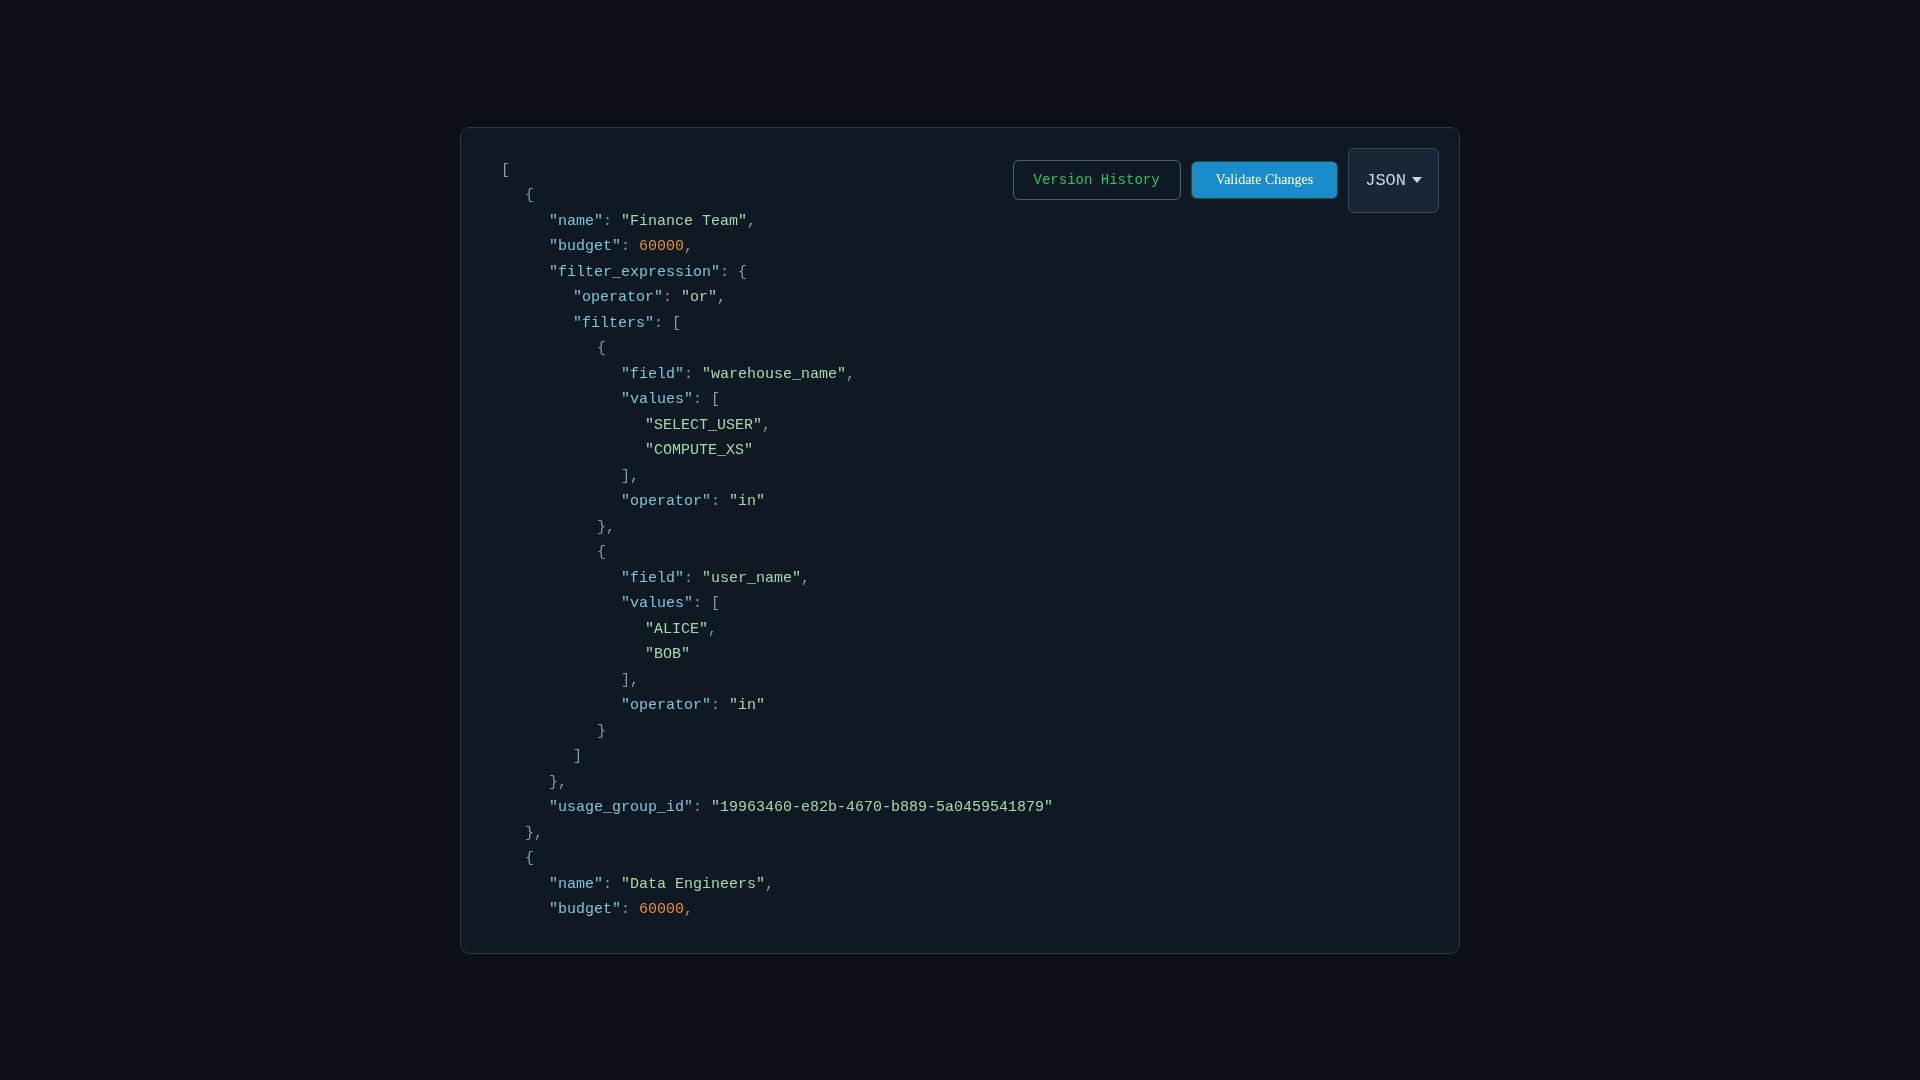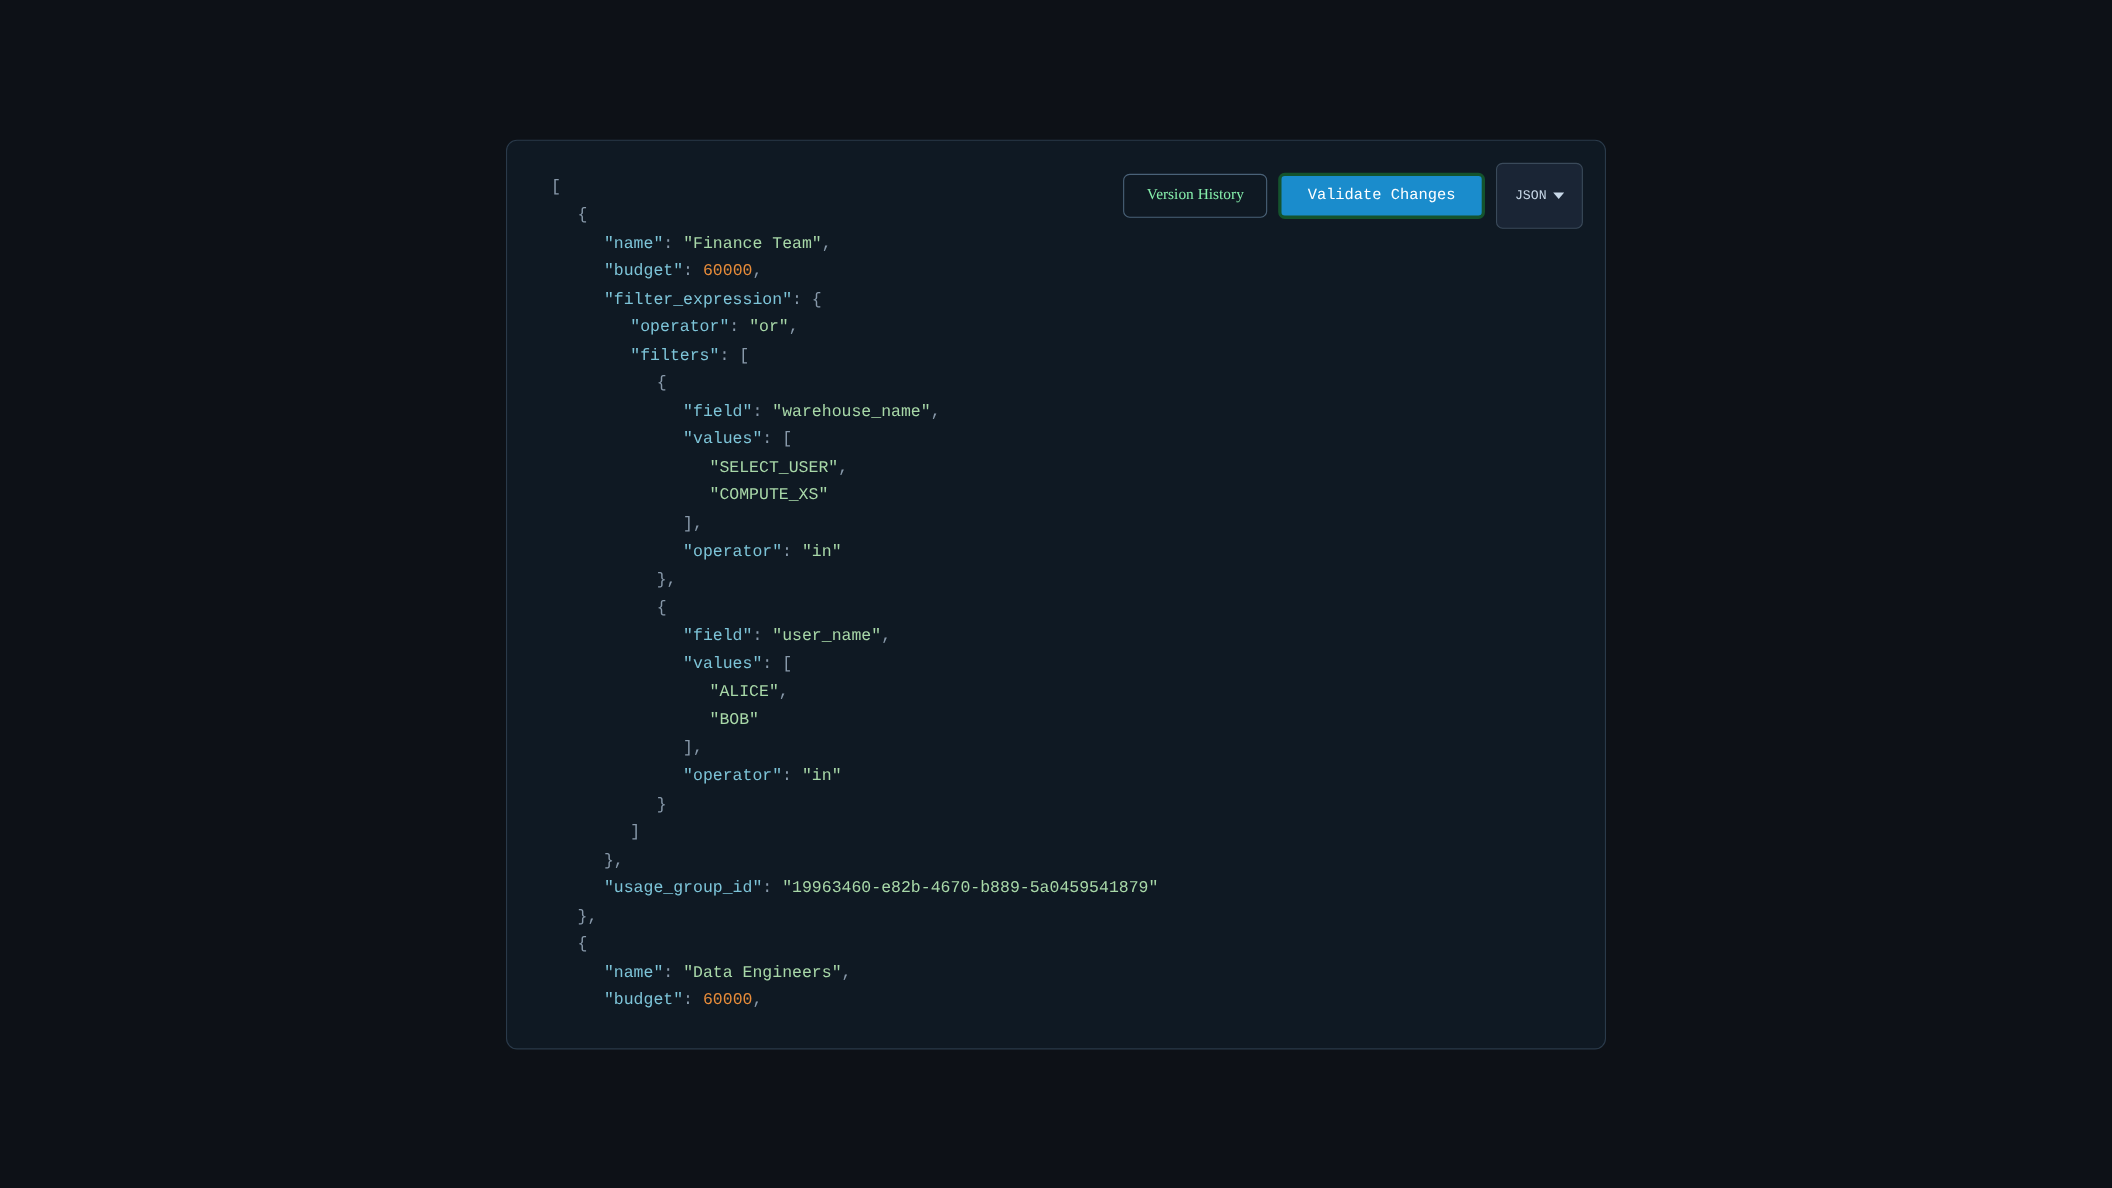--- a/index.html
+++ b/index.html
@@ -34,47 +34,47 @@
       right: 20px;
       display: flex;
       gap: 10px;
       align-items: center;
       z-index: 10;
     }
 
     .btn-version-history {
       background-color: transparent;
       border: 1px solid #4a6278;
-      color: #86efac;
+      color: #22c55e;
       padding: 11px 20px;
       border-radius: 6px;
       font-size: 14px;
       cursor: pointer;
-      font-family: Liberation Serif, serif;
+      font-family: Liberation Mono, monospace;
     }
 
     .btn-validate {
       background-color: #1a8ccc;
-      border: 3px solid #14532d;
+      border: 1px solid #14532d;
       color: #ffffff;
       padding: 10px 24px;
       border-radius: 6px;
       font-size: 14px;
       cursor: pointer;
-      font-family: Liberation Mono, monospace;
+      font-family: Liberation Serif, serif;
       font-weight: 500;
     }
 
     .btn-json {
       background-color: #1a2535;
       border: 1px solid #3a4a5a;
       color: #c8d8e8;
       padding: 22px 16px;
       border-radius: 6px;
-      font-size: 12px;
+      font-size: 17px;
       cursor: pointer;
       font-family: inherit;
       display: flex;
       align-items: center;
       gap: 6px;
       text-align: center;
     }
 
     .chevron-down {
       display: inline-block;

